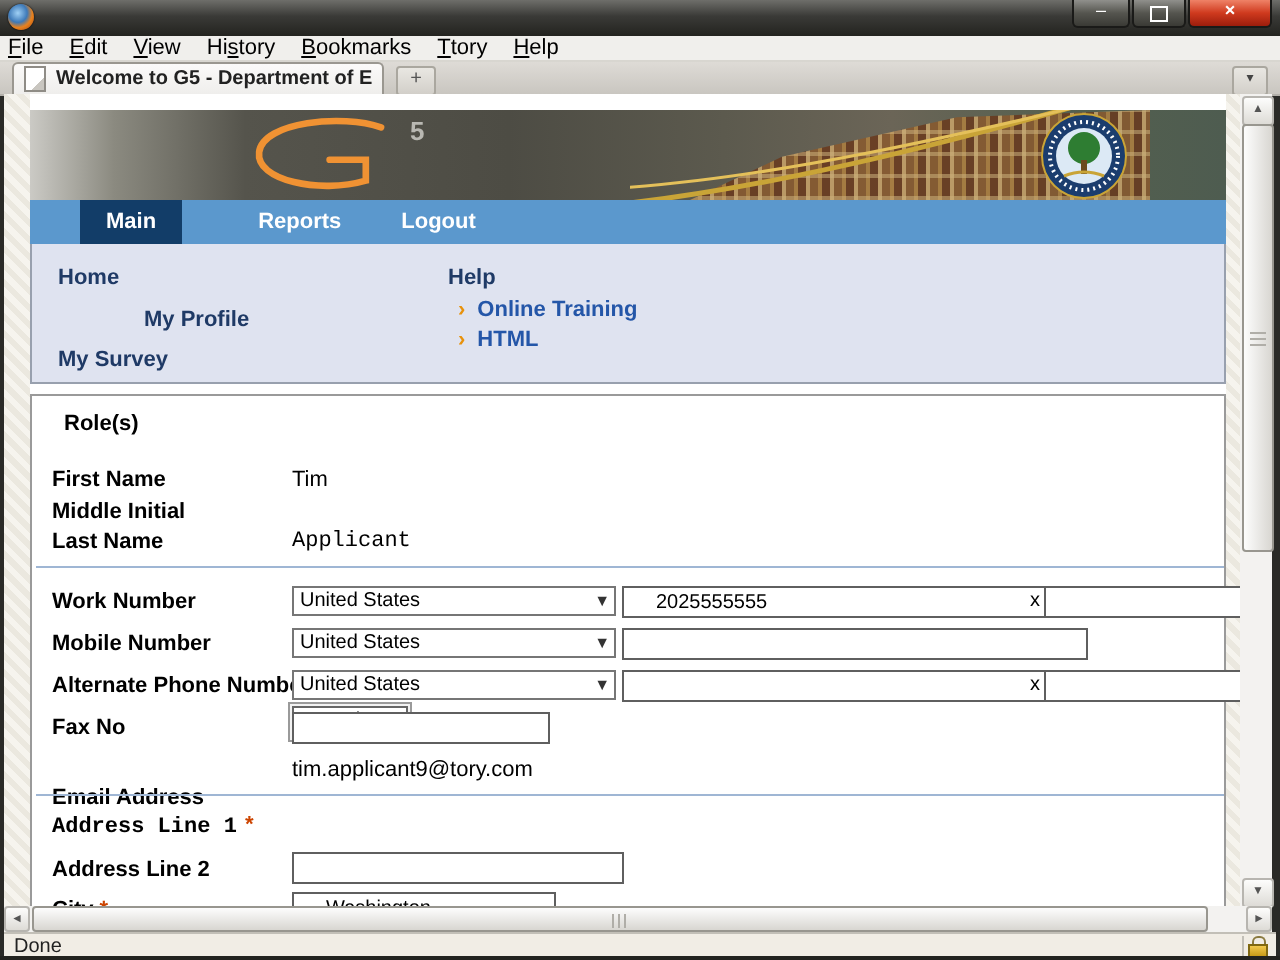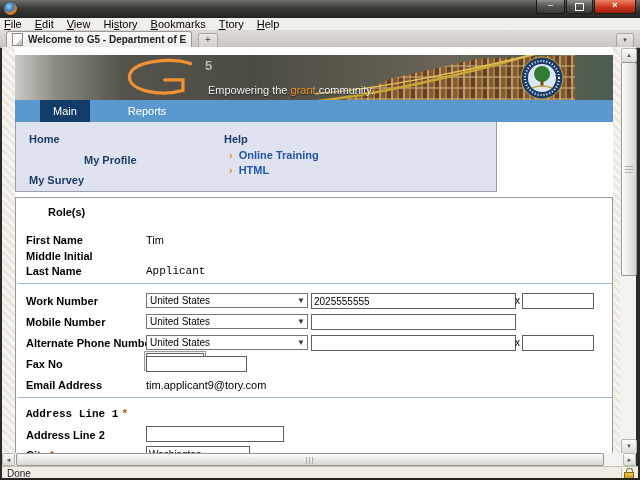--- a/index.html
+++ b/index.html
@@ -64,42 +64,42 @@
   #swoosh-svg{position:absolute;left:300px;top:0;width:298px;height:45px;}
   #g-logo-svg{position:absolute;left:105px;top:2px;width:82px;height:40px;}
   #logo-sup{position:absolute;left:190px;top:3px;color:#b9b8b2;font-size:13px;font-weight:bold;}
   #tagline{position:absolute;left:193px;top:29px;color:#f2f2ee;font-size:11px;white-space:nowrap;
     text-shadow:0 1px 1px rgba(0,0,0,.6);}
   #tagline .accent{color:#ee9430;}
   #seal-svg{position:absolute;left:505px;top:1px;width:44px;height:44px;}
 
   
   #navbar{left:0;top:53px;width:598px;height:22px;background:#5b98cd;display:flex;align-items:stretch;}
-  .nav-tab{color:#fff;font-weight:normal;font-size:11px;display:flex;align-items:center;
+  .nav-tab{color:#fff;font-weight:bold;font-size:11px;display:flex;align-items:center;
     padding:0 14px;white-space:nowrap;}
   .nav-tab.active{background:#123d68;margin-left:25px;padding:0 13px;}
   .nav-tab.t2{margin-left:24px;}
   .nav-tab.t3{margin-left:2px;}
 
   
-  #menu-panel{left:0;top:75px;width:482px;height:70px;background:#dfe3f0;
+  #menu-panel{left:0;top:75px;width:598px;height:70px;background:#dfe3f0;
     border:1px solid #98a0ae;border-top:none;box-sizing:border-box;text-align:center;}
   .panel-link{position:absolute;font-size:11px;font-weight:bold;color:#1f3a66;white-space:nowrap;}
   .help-link{position:absolute;font-size:11px;font-weight:bold;color:#2456a8;white-space:nowrap;}
   .link-arrow{color:#e8920c;margin-right:6px;font-weight:bold;}
 
   
   #form-area{left:0;top:150px;width:598px;height:256px;background:#fff;
     border:1px solid #9a9a9a;border-bottom:none;box-sizing:border-box;}
   .flabel{position:absolute;left:10px;font-size:11px;font-weight:bold;color:#000;white-space:nowrap;}
   .freq{color:#cc4400;margin-left:3px;}
   .fvalue{position:absolute;left:130px;font-size:11px;color:#000;white-space:nowrap;}
   .fdivider{position:absolute;left:2px;width:594px;height:1px;background:#9fb6d4;}
   .tbox{position:absolute;height:14px;border:1px solid #5f5f5f;background:#fff;
-    font-family:"Liberation Sans",sans-serif;font-size:10px;color:#000;padding:0 2px;box-sizing:content-box;}
+    font-family:"Liberation Sans",sans-serif;font-size:10px;color:#000;padding:0 16px;box-sizing:content-box;}
   input.tbox{outline:none;}
   .sel{position:absolute;height:15px;border:1px solid #767676;background:#fff;box-sizing:border-box;}
   .sel .sel-text{position:absolute;left:3px;top:1px;font-size:10px;color:#000;white-space:nowrap;}
   .sel .sel-arrow{position:absolute;right:2px;top:2px;font-size:8px;color:#333;}
   #role-listbox{position:absolute;left:128px;top:153px;width:62px;height:20px;
     border:1px solid #9a9a9a;background:#f2f2f2;padding:1px;box-sizing:border-box;}
   #role-option{width:100%;height:100%;background:#fff;border:1px solid #666;box-sizing:border-box;
     font-size:10px;color:#000;padding:1px 2px;white-space:nowrap;overflow:hidden;}
   .xlabel{position:absolute;font-size:10px;color:#000;}
 
@@ -166,47 +166,47 @@
     <div id="banner" class="abs">
       <div id="books"></div>
       <svg id="swoosh-svg" viewBox="0 0 298 45">
         <path d="M-5,47 C60,40 140,22 230,-4" fill="none" stroke="#c9a437" stroke-width="2.5"></path>
         <path d="M-5,39 C70,34 160,14 250,-8" fill="none" stroke="#e4c05a" stroke-width="1.5"></path>
       </svg>
       <svg id="g-logo-svg" viewBox="0 0 82 42">
         <path d="M72 7 C52 0 10 4 8 20 C6 35 40 42 64 35 L64 24 L45 24" fill="none" stroke="#f09233" stroke-width="3.5" stroke-linecap="round"></path>
       </svg>
       <div id="logo-sup">5</div>
-      <div id="tagline"><span>Empowering the </span><span class="accent">grant</span><span> community.</span></div>
       <svg id="seal-svg" viewBox="0 0 44 44">
         <circle cx="22" cy="22" r="21" fill="#1b3d6e" stroke="#c9a437" stroke-width="1"></circle>
         <circle cx="22" cy="22" r="17" fill="none" stroke="#ffffff" stroke-width="2" stroke-dasharray="1,2"></circle>
         <circle cx="22" cy="22" r="14" fill="#dce9f5"></circle>
         <circle cx="22" cy="18" r="8" fill="#2e7d32"></circle>
         <rect x="20.5" y="24" width="3" height="7" fill="#6b4a1e"></rect>
         <path d="M12 32 Q22 28 32 32" fill="none" stroke="#c9a437" stroke-width="1.5"></path>
       </svg>
     </div>
 
     <div id="navbar" class="abs">
       <div class="nav-tab active">Main</div>
       <div class="nav-tab t2">Reports</div>
+      <div class="nav-tab t3">Logout</div>
     </div>
 
     <div id="menu-panel" class="abs">
       <div class="panel-link" style="left:13px;top:11px;">Home</div>
-      <div class="panel-link" style="left:25px;top:32px;padding-left:43px;">My Profile</div>
+      <div class="panel-link" style="left:13px;top:32px;padding-left:43px;">My Profile</div>
       <div class="panel-link" style="left:13px;top:52px;">My Survey</div>
       <div class="panel-link" style="left:208px;top:11px;">Help</div>
       <div class="help-link" style="left:213px;top:27px;"><span class="link-arrow">›</span><span>Online Training</span></div>
       <div class="help-link" style="left:213px;top:42px;"><span class="link-arrow">›</span><span>HTML</span></div>
     </div>
 
     <div id="form-area" class="abs">
-      <div class="flabel" style="top:8px;left:32px;">Role(s)</div>
+      <div class="flabel" style="top:8px;left:16px;">Role(s)</div>
       <div id="role-listbox">
         <div id="role-option">g5Reviewer</div>
       </div>
 
       <div class="flabel" style="top:36px;">First Name</div>
       <div class="fvalue" style="top:36px;">Tim</div>
 
       <div class="flabel" style="top:52px;">Middle Initial</div>
 
       <div class="flabel" style="top:67px;text-align:right;">Last Name</div>
@@ -235,21 +235,21 @@
         <span class="sel-text">United States</span>
         <span class="sel-arrow">▼</span>
       </div>
       <input class="tbox" style="left: 295px; top: 137px; width: 199px;" value="">
       <div class="xlabel" style="left:499px;top:139px;">x</div>
       <input class="tbox" style="left: 506px; top: 137px; width: 66px;" value="">
 
       <div class="flabel" style="top:160px;">Fax No</div>
       <input class="tbox" style="left: 130px; top: 158px; width: 95px;" value="">
 
-      <div class="flabel" style="top:181px;">Email Address</div>
+      <div class="flabel" style="top:195px;">Email Address</div>
       <div class="fvalue" style="top:181px;">tim.applicant9@tory.com</div>
 
       <div class="fdivider" style="top:199px;"></div>
 
       <div class="flabel" style="top:210px;font-family:Liberation Mono, monospace;"><span>Address Line 1</span><span class="freq">*</span></div>
 
       <div class="flabel" style="top:231px;">Address Line 2</div>
       <input class="tbox" style="left: 130px; top: 228px; width: 132px;" value="">
 
       <div class="flabel" style="top:251px;"><span>City</span><span class="freq">*</span></div>

